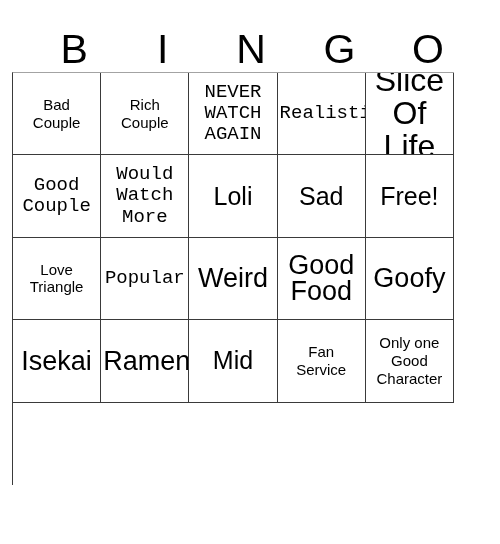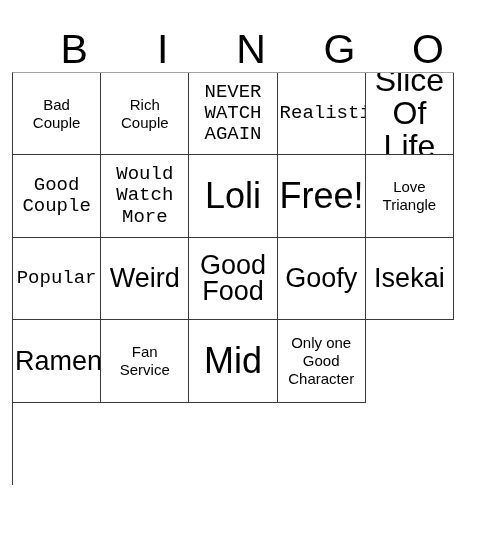--- a/index.html
+++ b/index.html
@@ -78,21 +78,21 @@
     white-space: pre-line;
     line-height: 1.02;
   }
 
   
   .fs-xs  { font-size: 11.5px; line-height: 1.22; }
   .fs-s   { font-size: 15px;   line-height: 1.18; }
   .fs-m   { font-size: 19px;   line-height: 1.12; font-family: Liberation Mono, monospace; }
   .fs-l   { font-size: 32px;   line-height: 1.04; }
   .fs-xl  { font-size: 27px;   line-height: 0.98; }
-  .fs-xxl { font-size: 36px;   line-height: 1.0;  }
+  .fs-xxl { font-size: 25px;   line-height: 1.0;  }
 </style>
 </head>
 <body>
 
 <div id="bingo-card">
 
   <div id="bingo-header">
     <div class="header-letter">B</div>
     <div class="header-letter">I</div>
     <div class="header-letter">N</div>
@@ -127,20 +127,23 @@
       </div>
       <div class="bingo-cell">
         <span class="cell-text fs-m">Would
 Watch
 More</span>
       </div>
       <div class="bingo-cell">
         <span class="cell-text fs-xxl">Loli</span>
       </div>
       <div class="bingo-cell">
+        <span class="cell-text fs-xxl">Sad</span>
+      </div>
+      <div class="bingo-cell">
         <span class="cell-text fs-xxl">Free!</span>
       </div>
       <div class="bingo-cell">
         <span class="cell-text fs-s">Love
 Triangle</span>
       </div>
       <div class="bingo-cell">
         <span class="cell-text fs-m">Popular</span>
       </div>
       <div class="bingo-cell">
@@ -153,25 +156,25 @@
       <div class="bingo-cell">
         <span class="cell-text fs-xl">Goofy</span>
       </div>
       <div class="bingo-cell">
         <span class="cell-text fs-xl">Isekai</span>
       </div>
       <div class="bingo-cell">
         <span class="cell-text fs-xl">Ramen</span>
       </div>
       <div class="bingo-cell">
+        <span class="cell-text fs-xxl">Mid</span>
+      </div>
+      <div class="bingo-cell">
         <span class="cell-text fs-s">Fan
 Service</span>
-      </div>
-      <div class="bingo-cell">
-        <span class="cell-text fs-xxl">Mid</span>
       </div>
       <div class="bingo-cell">
         <span class="cell-text fs-s">Only one
 Good
 Character</span>
       </div>
     </div>
 
 </div>
 

